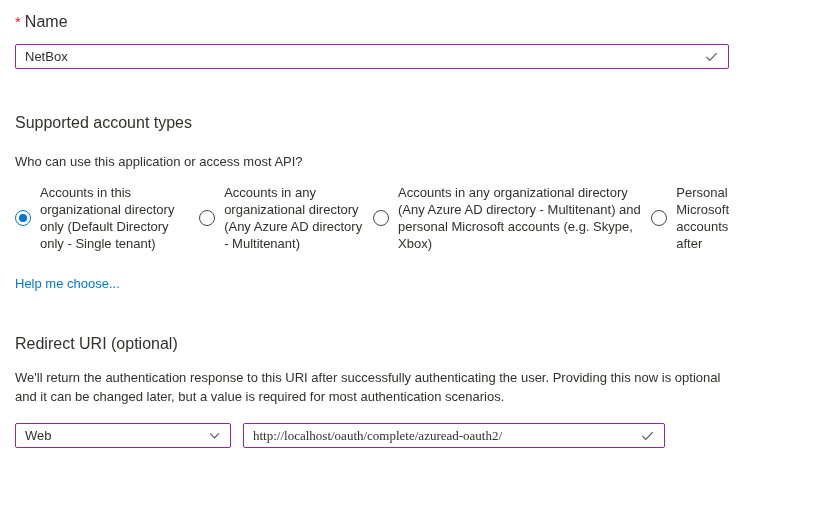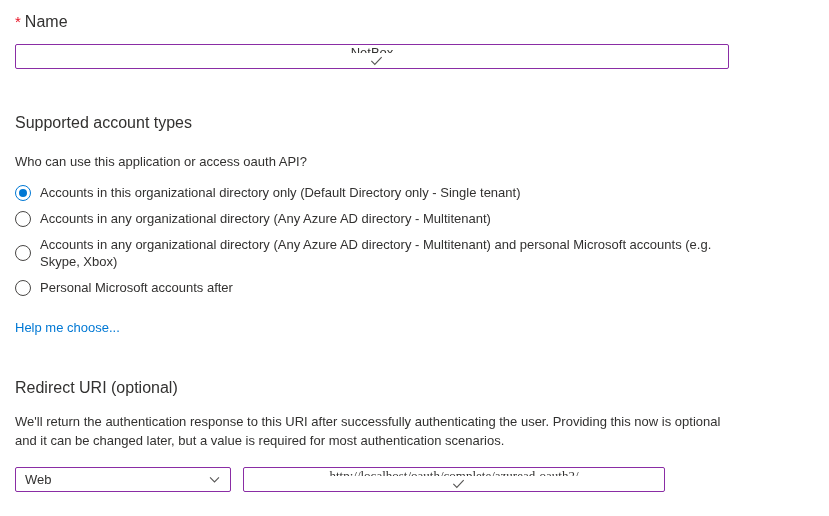--- a/index.html
+++ b/index.html
@@ -14,27 +14,27 @@
   .section-title{
     font-size:16px;font-weight:400;margin:0;line-height:20px;color:var(--text);
   }
   .required{color:var(--red);margin-right:4px;font-size:15px;}
   .desc{font-size:13px;line-height:19px;margin:0;color:var(--text);}
   .name-title{margin-top:2px;}
   .name-desc{margin-top:14px;}
   .text-input{
     margin-top:12px;height:25px;box-sizing:border-box;
     border:1px solid var(--purple);border-radius:2px;background:#fff;
-    display:flex;align-items:center;padding:0 9px;font-size:13px;flex-direction:column;
+    display:flex;align-items:center;padding:0 9px;font-size:13px;
   }
   .text-input .value{flex:1 1 auto;white-space:nowrap;overflow:hidden;}
   .check-icon{flex:0 0 auto;display:flex;align-items:center;margin-left:8px;}
   .sec2-title{margin-top:44px;}
   .question{margin-top:19px;}
-  .radio-group{margin-top:13px;display:flex;flex-direction:column;gap:9px;}
+  .radio-group{margin-top:13px;display:flex;flex-direction:row;gap:9px;}
   .radio-row{display:flex;align-items:center;cursor:pointer;}
   .radio{
     width:16px;height:16px;box-sizing:border-box;border-radius:50%;
     border:1px solid var(--radio-border);flex:0 0 auto;position:relative;background:#fff;
   }
   .radio.selected{border-color:var(--blue);}
   .radio.selected::after{
     content:"";position:absolute;left:50%;top:50%;width:8px;height:8px;
     margin:-4px 0 0 -4px;border-radius:50%;background:var(--blue);
   }
@@ -65,21 +65,21 @@
     <span class="value">NetBox</span>
     <span class="check-icon">
       <svg width="15" height="15" viewBox="0 0 16 16">
           <path d="M2.5 8.5 L6.2 12.2 L13.5 4.5" stroke="var(--check)" stroke-width="1.2" fill="none"></path>
         </svg>
     </span>
   </div>
 
   <h2 class="section-title sec2-title">Supported account types</h2>
 
-  <p class="desc question">Who can use this application or access oauth API?</p>
+  <p class="desc question">Who can use this application or access most API?</p>
 
   <div class="radio-group">
     <div class="radio-row">
       <span class="radio selected"></span>
       <span class="radio-label">Accounts in this organizational directory only (Default Directory only - Single tenant)</span>
     </div>
     <div class="radio-row">
       <span class="radio"></span>
       <span class="radio-label">Accounts in any organizational directory (Any Azure AD directory - Multitenant)</span>
     </div>

